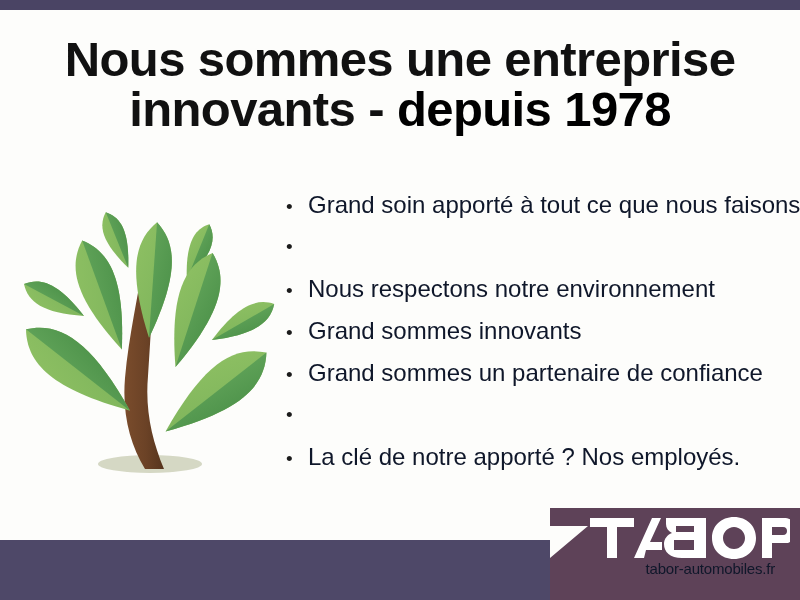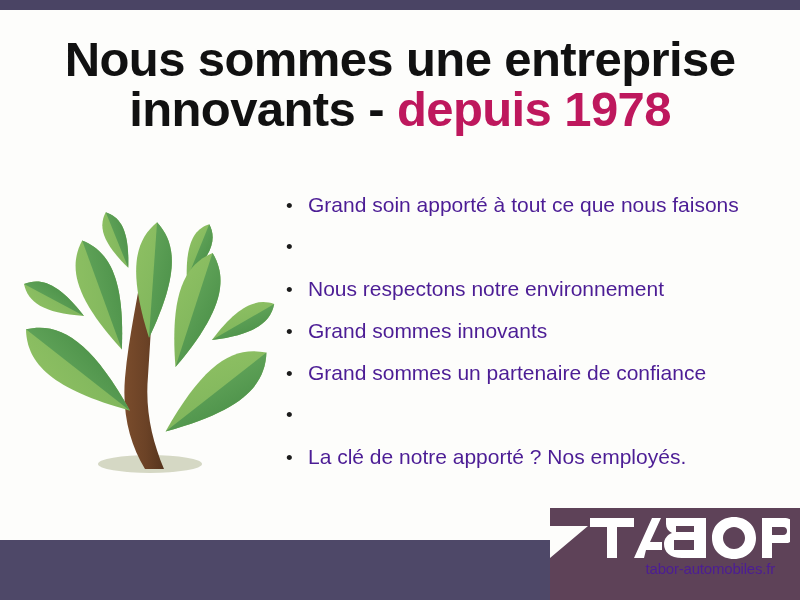--- a/index.html
+++ b/index.html
@@ -49,21 +49,21 @@
   }
   .title-line {
     font-size: 49px;
     font-weight: bold;
     letter-spacing: -0.6px;
     line-height: 50px;
     color: #111111;
     white-space: nowrap;
   }
   .title-accent {
-    color: #be185d;
+    color: #000000;
   }
   .title-dash {
     color: #111111;
   }
 
   
   .bullets {
     position: absolute;
     left: 286px;
     top: 192px;
@@ -75,23 +75,23 @@
     height: 42px;
   }
   .bullet-dot {
     width: 22px;
     flex: 0 0 22px;
     font-size: 19px;
     line-height: 26px;
     color: #1b1b1b;
   }
   .bullet-text {
-    font-size: 21px;
+    font-size: 24px;
     line-height: 26px;
-    color: #4c1d95;
+    color: #0f172a;
     white-space: nowrap;
   }
 
   
   .tree {
     position: absolute;
     left: 12px;
     top: 192px;
     width: 268px;
     height: 298px;
@@ -119,21 +119,21 @@
   .logo-tagline {
     position: absolute;
     left: 0;
     top: 52px;
     width: 248px;
     padding-right: 23px;
     box-sizing: border-box;
     text-align: right;
     font-size: 15px;
     letter-spacing: -0.2px;
-    color: #4c1d95;
+    color: #0f172a;
     white-space: nowrap;
   }
 </style>
 </head>
 <body>
 
 <div class="slide">
 
   <div class="top-bar"></div>
 

